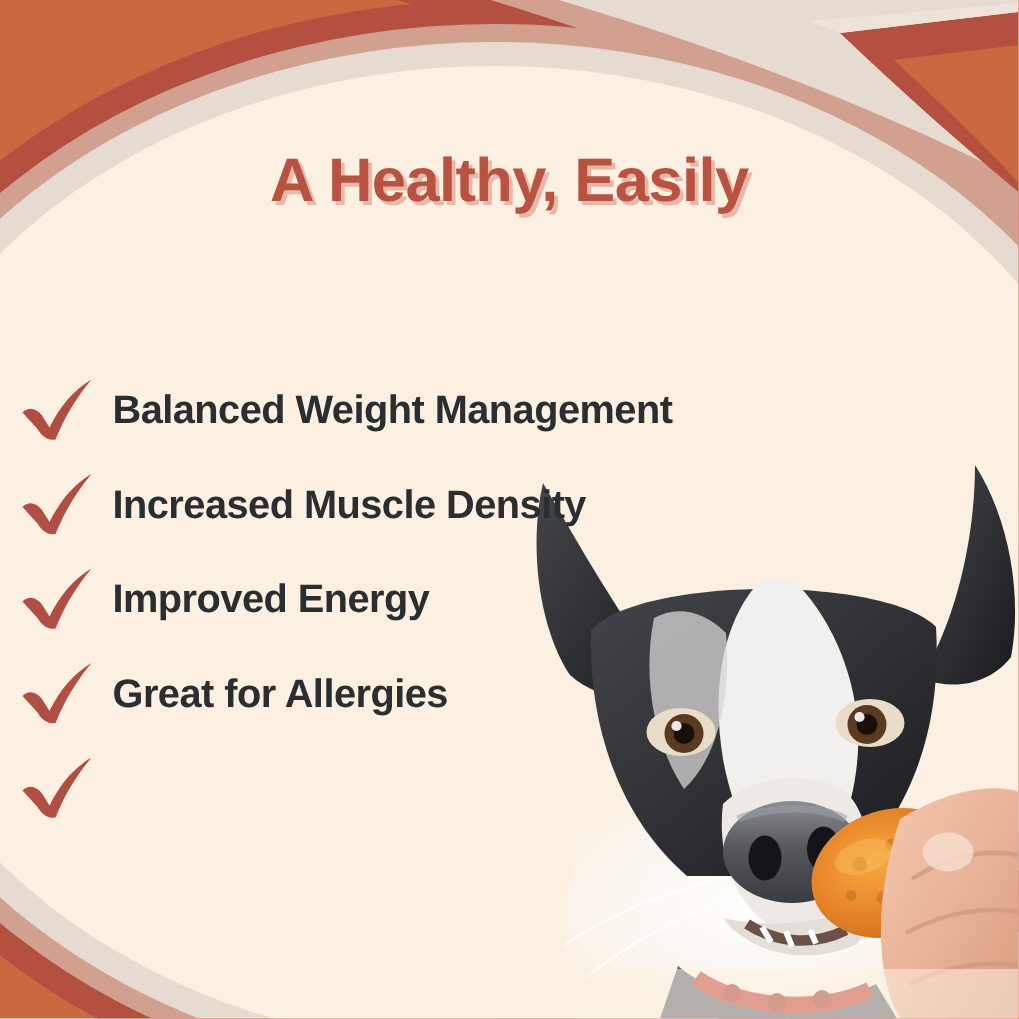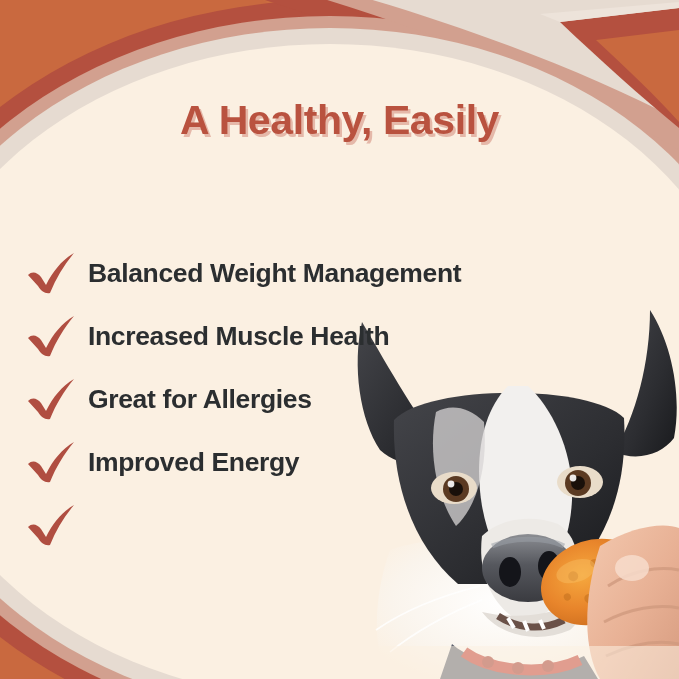--- a/index.html
+++ b/index.html
@@ -34,21 +34,21 @@
     font-weight:bold;
     letter-spacing:-0.4px;
     line-height:56px;
     color:#B9523F;
     text-shadow:2.5px 2.5px 0 rgba(214,150,134,0.62);
   }
 
   
   .benefits {
     position:absolute;
-    left:24px;
+    left:11px;
     top:241px;
     z-index:7;
     width:620px;
   }
   .benefit {
     position:relative;
     height:63px;
     display:flex;
     align-items:center;
   }
@@ -245,41 +245,41 @@
                  C 40 14 32 27 26 42 C 21 43 17 40 14 35 Z" fill="#B04E41"></path>
       </svg>
       <span class="benefit-label">Balanced Weight Management</span>
     </div>
 
     <div class="benefit">
       <svg class="check" viewBox="0 0 56 44" aria-hidden="true">
         <path d="M 4 24 C 8 20 13 21 17 26 L 22 34 C 29 20 38 9 50 2
                  C 40 14 32 27 26 42 C 21 43 17 40 14 35 Z" fill="#B04E41"></path>
       </svg>
-      <span class="benefit-label">Increased Muscle Health</span>
+      <span class="benefit-label">Increased Muscle Density</span>
+    </div>
+
+    <div class="benefit">
+      <svg class="check" viewBox="0 0 56 44" aria-hidden="true">
+        <path d="M 4 24 C 8 20 13 21 17 26 L 22 34 C 29 20 38 9 50 2
+                 C 40 14 32 27 26 42 C 21 43 17 40 14 35 Z" fill="#B04E41"></path>
+      </svg>
+      <span class="benefit-label">Improved Energy</span>
     </div>
 
     <div class="benefit">
       <svg class="check" viewBox="0 0 56 44" aria-hidden="true">
         <path d="M 4 24 C 8 20 13 21 17 26 L 22 34 C 29 20 38 9 50 2
                  C 40 14 32 27 26 42 C 21 43 17 40 14 35 Z" fill="#B04E41"></path>
       </svg>
       <span class="benefit-label">Great for Allergies</span>
     </div>
 
     <div class="benefit">
       <svg class="check" viewBox="0 0 56 44" aria-hidden="true">
         <path d="M 4 24 C 8 20 13 21 17 26 L 22 34 C 29 20 38 9 50 2
                  C 40 14 32 27 26 42 C 21 43 17 40 14 35 Z" fill="#B04E41"></path>
       </svg>
-      <span class="benefit-label">Improved Energy</span>
-    </div>
-
-    <div class="benefit">
-      <svg class="check" viewBox="0 0 56 44" aria-hidden="true">
-        <path d="M 4 24 C 8 20 13 21 17 26 L 22 34 C 29 20 38 9 50 2
-                 C 40 14 32 27 26 42 C 21 43 17 40 14 35 Z" fill="#B04E41"></path>
-      </svg>
     </div>
 
   </div>
 
 </div>
 
 </body></html>

